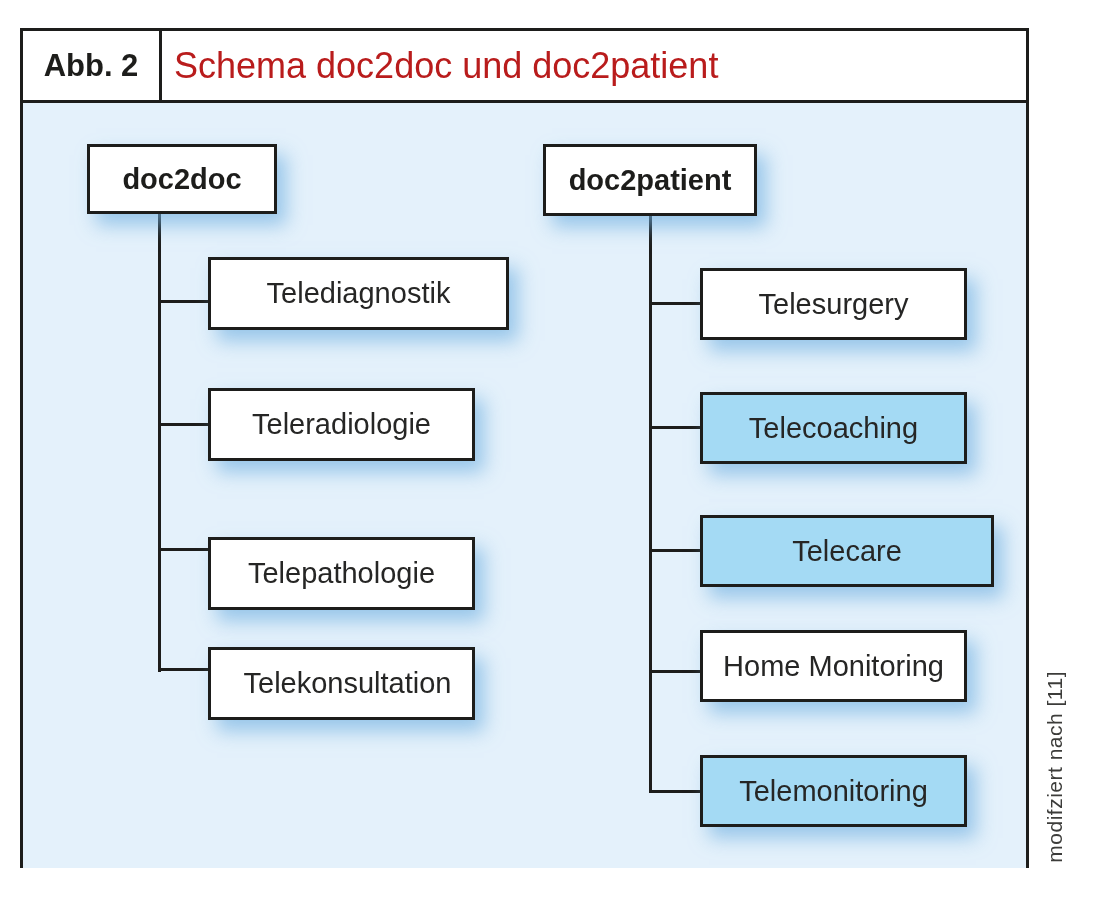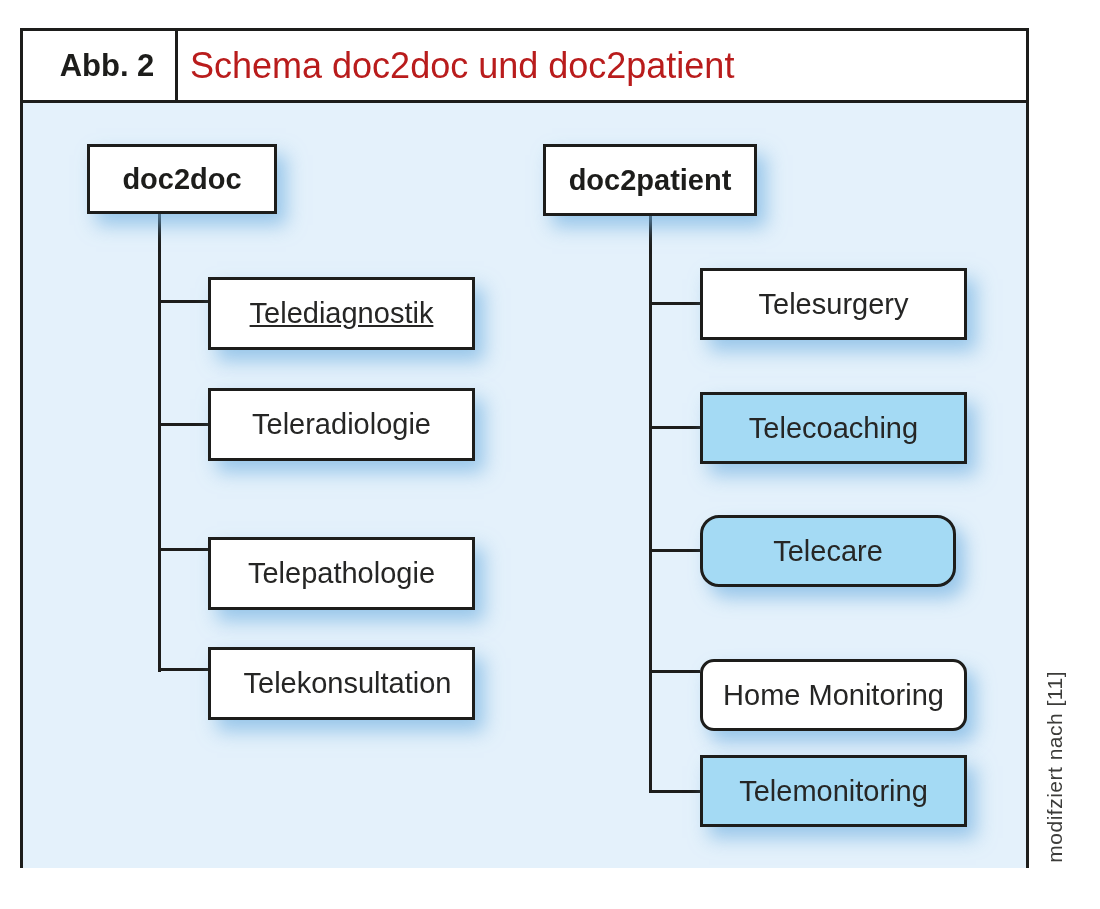--- a/index.html
+++ b/index.html
@@ -24,21 +24,20 @@
     border: 3px solid #1d1d1b;
     box-sizing: border-box;
     background: #ffffff;
   }
   .figure-header {
     display: flex;
     align-items: stretch;
     height: 69px;
     border-bottom: 3px solid #1d1d1b;
     background: #ffffff;
-    padding-left: 16px;
   }
   .figure-label {
     width: 139px;
     border-right: 3px solid #1d1d1b;
     display: flex;
     align-items: center;
     justify-content: center;
     font-size: 31px;
     font-weight: bold;
     color: #1d1d1b;
@@ -111,37 +110,37 @@
     <div class="figure-body">
 
       <div class="node root" style="left:42px; top:41px; width:190px; height:70px;margin-left:22px;">doc2doc</div>
 
       <div class="vline" style="left:135px; top:111px; height:458px;"></div>
       <div class="hline" style="left:135px; top:197px; width:51px;"></div>
       <div class="hline" style="left:135px; top:320px; width:51px;"></div>
       <div class="hline" style="left:135px; top:445px; width:51px;"></div>
       <div class="hline" style="left:135px; top:565px; width:51px;"></div>
 
-      <div class="node" style="left:185px; top:174px; width:267px; height:73px;text-decoration:underline;">Telediagnostik</div>
+      <div class="node" style="left:185px; top:154px; width:301px; height:73px;">Telediagnostik</div>
       <div class="node" style="left:185px; top:285px; width:267px; height:73px;">Teleradiologie</div>
       <div class="node" style="left:185px; top:434px; width:267px; height:73px;">Telepathologie</div>
       <div class="node" style="left:185px; top:544px; width:267px; height:73px;padding-left:12px;">Telekonsultation</div>
 
       <div class="node root" style="left:520px; top:41px; width:214px; height:72px;">doc2patient</div>
 
       <div class="vline" style="left:626px; top:113px; height:577px;"></div>
       <div class="hline" style="left:626px; top:199px; width:51px;"></div>
       <div class="hline" style="left:626px; top:323px; width:51px;"></div>
       <div class="hline" style="left:626px; top:446px; width:51px;"></div>
       <div class="hline" style="left:626px; top:567px; width:51px;"></div>
       <div class="hline" style="left:626px; top:687px; width:51px;"></div>
 
       <div class="node" style="left:677px; top:165px; width:267px; height:72px;">Telesurgery</div>
       <div class="node highlight" style="left:677px; top:289px; width:267px; height:72px;">Telecoaching</div>
-      <div class="node highlight" style="left:677px; top:412px; width:256px; height:72px;border-radius:19px;">Telecare</div>
-      <div class="node" style="left:677px; top:556px; width:267px; height:72px;border-radius:14px;">Home Monitoring</div>
+      <div class="node highlight" style="left:677px; top:412px; width:294px; height:72px;">Telecare</div>
+      <div class="node" style="left:677px; top:527px; width:267px; height:72px;">Home Monitoring</div>
       <div class="node highlight" style="left:677px; top:652px; width:267px; height:72px;">Telemonitoring</div>
 
     </div>
   </div>
 
   <div class="source-note">modifziert nach [11]</div>
 </div>
 
 </body></html>

